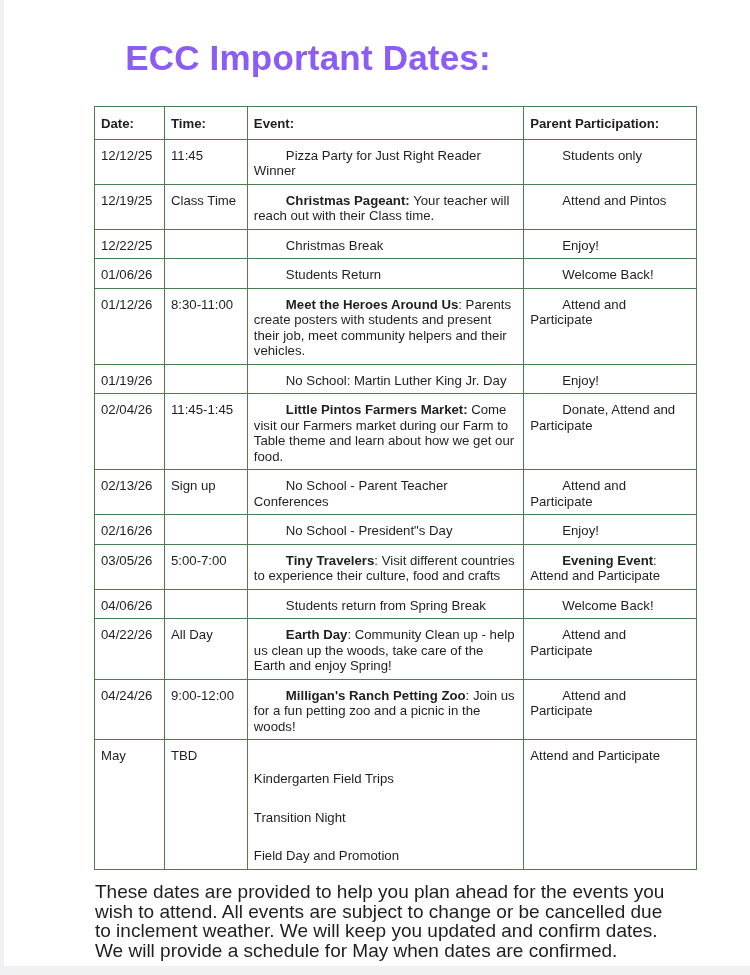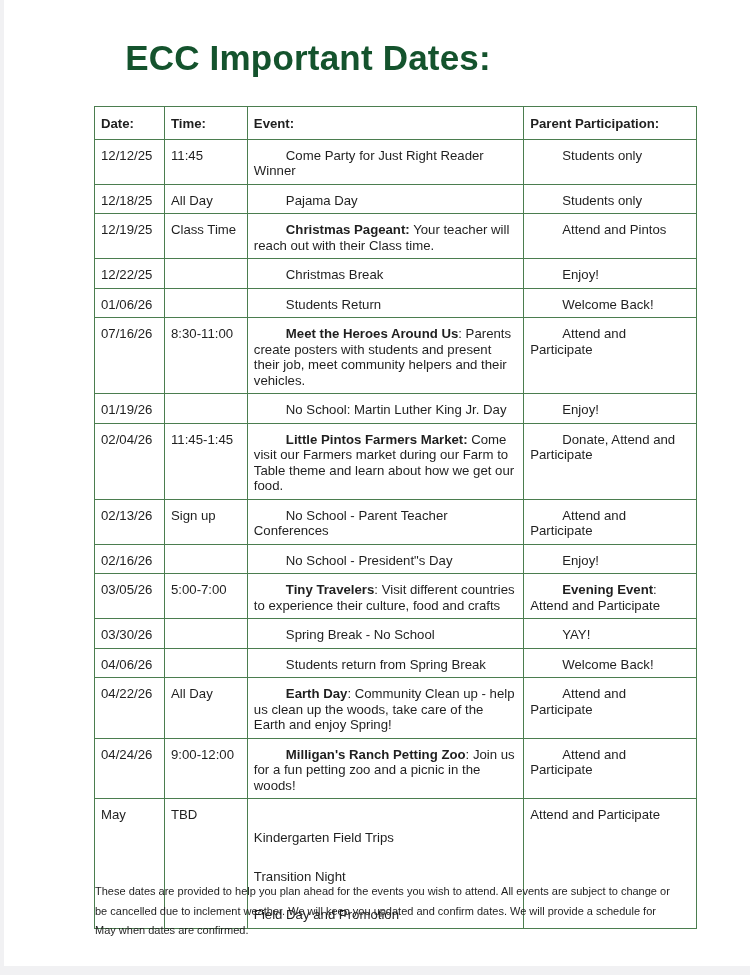--- a/index.html
+++ b/index.html
@@ -9,42 +9,42 @@
       font-family: "Liberation Sans", sans-serif;
       color: #1f1f1f;
     }
     .page {
       position: absolute; left: 4px; top: 0; width: 746px; height: 966px;
       background: #ffffff;
     }
     .title {
       position: absolute; left: 0; width: 616px; top: 38px;
       text-align: center; font-weight: bold; font-size: 35px;
-      color: #14532d; letter-spacing: 0.2px;
+      color: #8b5cf6; letter-spacing: 0.2px;
     }
     table.dates {
       position: absolute; left: 94px; top: 106px;
       width: 603px; border-collapse: collapse;
       font-size: 13.2px; line-height: 15.5px;
     }
     table.dates td, table.dates th {
       border: 1.4px solid #4b7d4f;
       vertical-align: top; text-align: left;
       padding: 8px 6px 5px 6px;
     }
     table.dates th { font-weight: bold; padding-top: 9px; padding-bottom: 7px; }
     col.c-date { width: 70px; }
     col.c-time { width: 83px; }
     col.c-event { width: 277px; }
     col.c-part { width: 173px; }
     .b { font-weight: bold; margin-left: 32px; }
     .line { display: block; margin-top: 23px; }
     .footer {
       position: absolute; left: 95px; top: 882px; width: 580px;
-      font-size: 11px; line-height: 19.5px; color: #1f1f1f;
+      font-size: 19px; line-height: 19.5px; color: #1f1f1f;
     }
   </style>
 </head>
 <body>
 
 <div class="page"></div>
 
 <div class="title">ECC Important Dates:</div>
 
 <table class="dates">
@@ -60,27 +60,21 @@
       <th>Time:</th>
       <th>Event:</th>
       <th>Parent Participation:</th>
     </tr>
   </thead>
   <tbody id="rows-body">
 
     <tr style="">
       <td>12/12/25</td>
       <td>11:45</td>
-      <td><span class="b"></span><span>Come Party for Just Right Reader Winner</span></td>
-      <td><span class="b"></span><span>Students only</span></td>
-    </tr>
-      <tr style="">
-      <td>12/18/25</td>
-      <td>All Day</td>
-      <td><span class="b"></span><span>Pajama Day</span></td>
+      <td><span class="b"></span><span>Pizza Party for Just Right Reader Winner</span></td>
       <td><span class="b"></span><span>Students only</span></td>
     </tr>
       <tr style="">
       <td>12/19/25</td>
       <td>Class Time</td>
       <td><span class="b">Christmas Pageant:</span><span> Your teacher will reach out with their Class time.</span></td>
       <td><span class="b"></span><span>Attend and Pintos</span></td>
     </tr>
       <tr style="">
       <td>12/22/25</td>
@@ -88,21 +82,21 @@
       <td><span class="b"></span><span>Christmas Break</span></td>
       <td><span class="b"></span><span>Enjoy!</span></td>
     </tr>
       <tr style="">
       <td>01/06/26</td>
       <td></td>
       <td><span class="b"></span><span>Students Return</span></td>
       <td><span class="b"></span><span>Welcome Back!</span></td>
     </tr>
       <tr style="">
-      <td>07/16/26</td>
+      <td>01/12/26</td>
       <td>8:30-11:00</td>
       <td><span class="b">Meet the Heroes Around Us</span><span>: Parents create posters with students and present their job, meet community helpers and their vehicles.</span></td>
       <td><span class="b"></span><span>Attend and Participate</span></td>
     </tr>
       <tr style="">
       <td>01/19/26</td>
       <td></td>
       <td><span class="b"></span><span>No School: Martin Luther King Jr. Day</span></td>
       <td><span class="b"></span><span>Enjoy!</span></td>
     </tr>
@@ -124,26 +118,20 @@
       <td><span class="b"></span><span>No School - President"s Day</span></td>
       <td><span class="b"></span><span>Enjoy!</span></td>
     </tr>
       <tr style="">
       <td>03/05/26</td>
       <td>5:00-7:00</td>
       <td><span class="b">Tiny Travelers</span><span>: Visit different countries to experience their culture, food and crafts</span></td>
       <td><span class="b">Evening Event</span><span>: Attend and Participate</span></td>
     </tr>
       <tr style="">
-      <td>03/30/26</td>
-      <td></td>
-      <td><span class="b"></span><span>Spring Break - No School</span></td>
-      <td><span class="b"></span><span>YAY!</span></td>
-    </tr>
-      <tr style="">
       <td>04/06/26</td>
       <td></td>
       <td><span class="b"></span><span>Students return from Spring Break</span></td>
       <td><span class="b"></span><span>Welcome Back!</span></td>
     </tr>
       <tr style="">
       <td>04/22/26</td>
       <td>All Day</td>
       <td><span class="b">Earth Day</span><span>: Community Clean up - help us clean up the woods, take care of the Earth and enjoy Spring!</span></td>
       <td><span class="b"></span><span>Attend and Participate</span></td>

